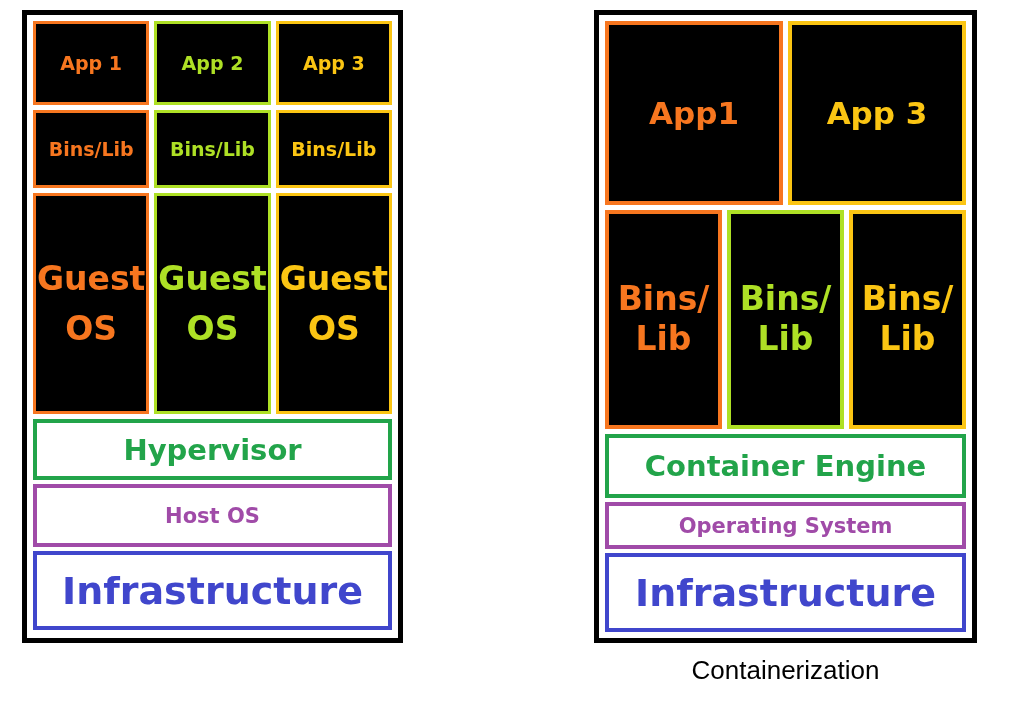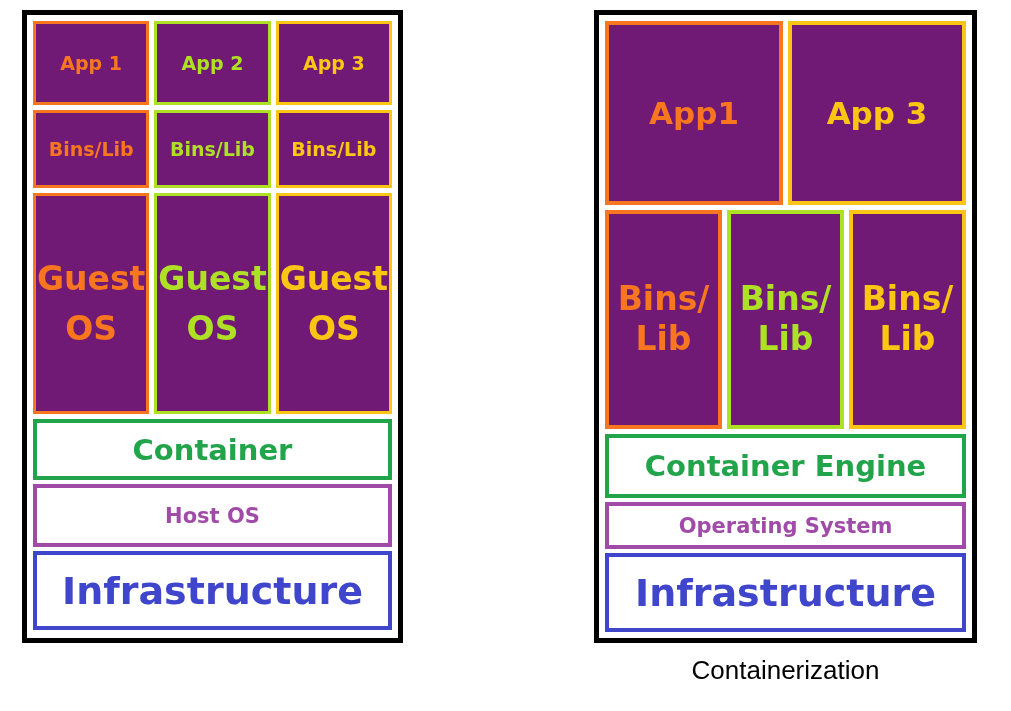--- a/index.html
+++ b/index.html
@@ -45,21 +45,21 @@
     font-size: 26px;
     line-height: 30px;
     white-space: nowrap;
   }
   #caption-virtualization   { left: 22px;  top: 655px; width: 381px; }
   #caption-containerization { left: 594px; top: 655px; width: 383px; }
 
   
   .box {
     box-sizing: border-box;
-    background: #701a75;
+    background: #000000;
     border-style: solid;
     display: flex;
     align-items: center;
     justify-content: center;
     text-align: center;
     font-weight: bold;
     font-family: "DejaVu Sans", sans-serif;
     overflow: hidden;
   }
 
@@ -161,21 +161,21 @@
       <div class="box tint" style="--c: #AEE025;">
         <span>Guest OS</span>
       </div>
       <div class="box tint" style="--c: #FBC513;">
         <span>Guest OS</span>
       </div>
     </div>
 
     <div class="bar-stack">
       <div class="bar bar-hypervisor tint" style="--c: #22A44A;">
-        <span>Container</span>
+        <span>Hypervisor</span>
       </div>
       <div class="bar bar-hostos tint" style="--c: #A04BA8;">
         <span>Host OS</span>
       </div>
       <div class="bar bar-infra tint" style="--c: #4046CC;">
         <span>Infrastructure</span>
       </div>
     </div>
 
   </div>

